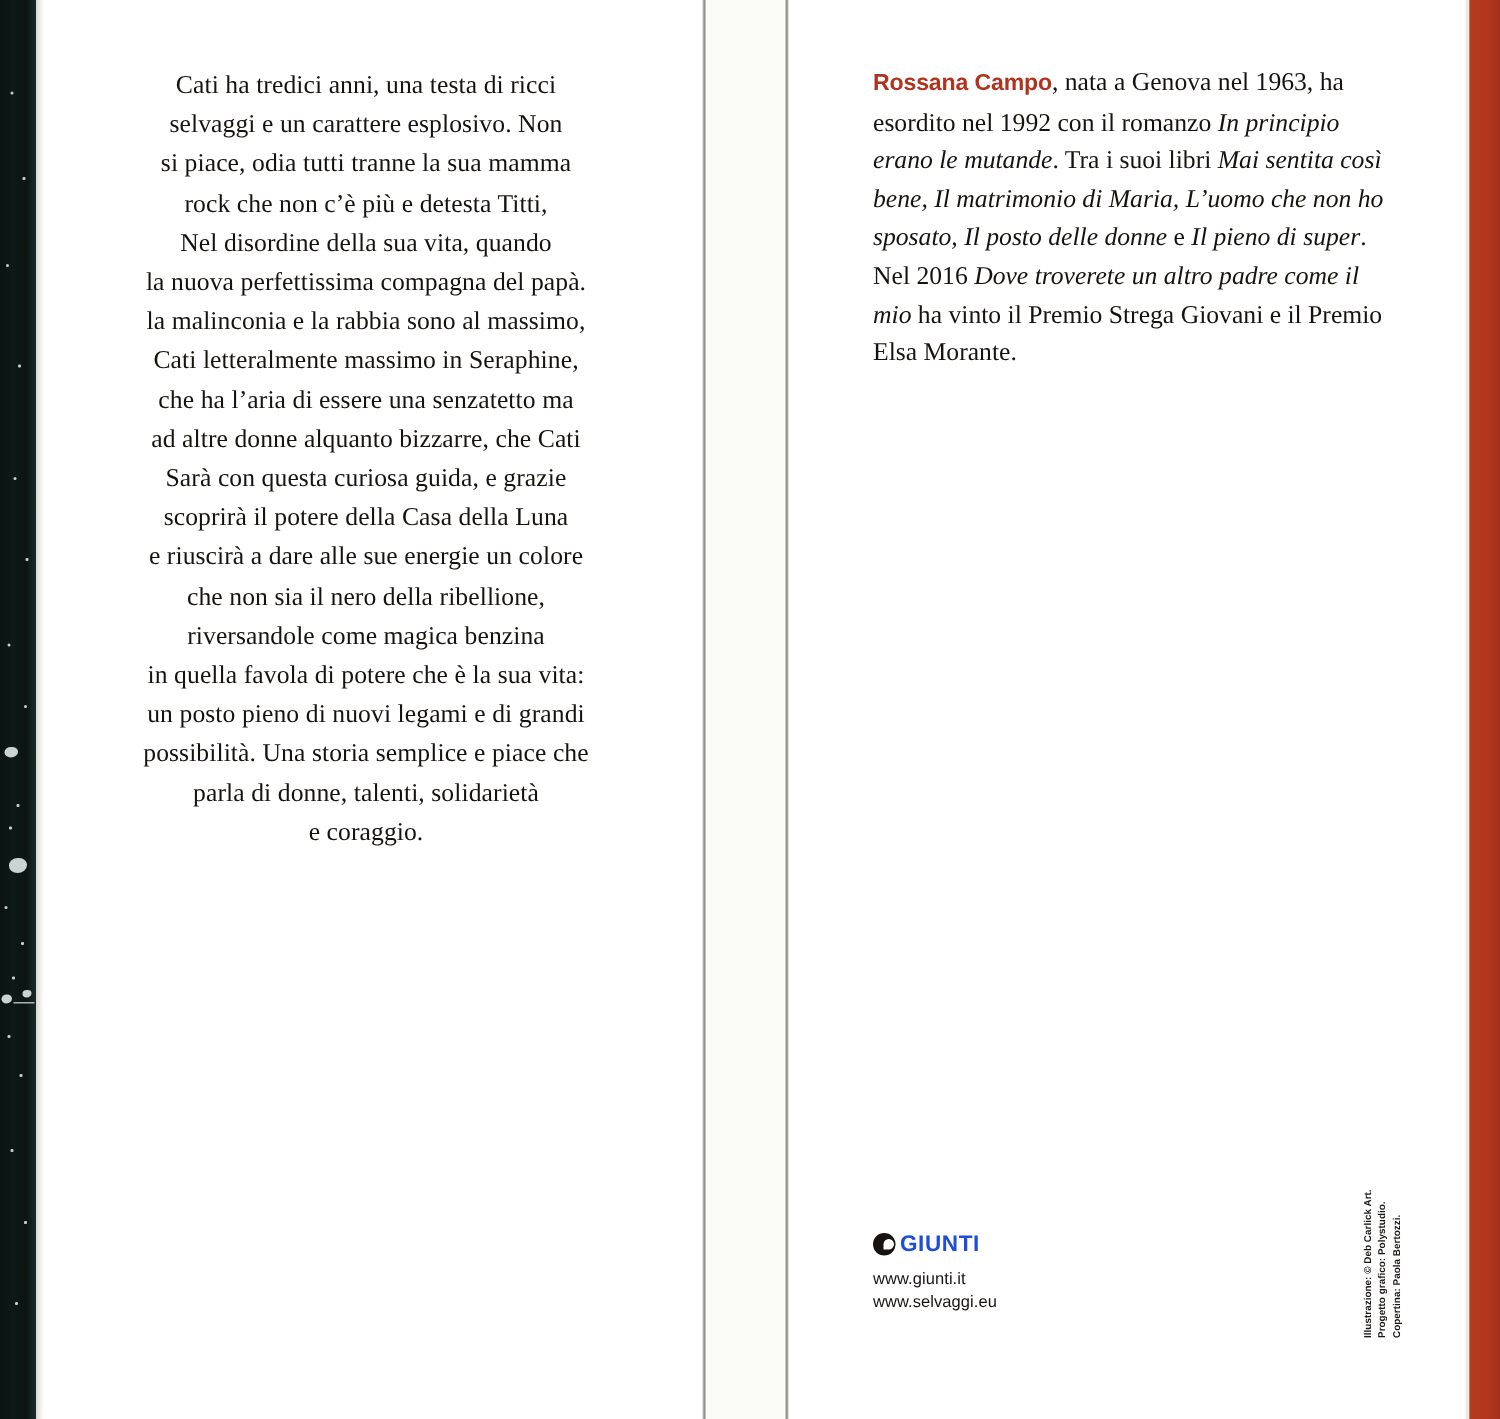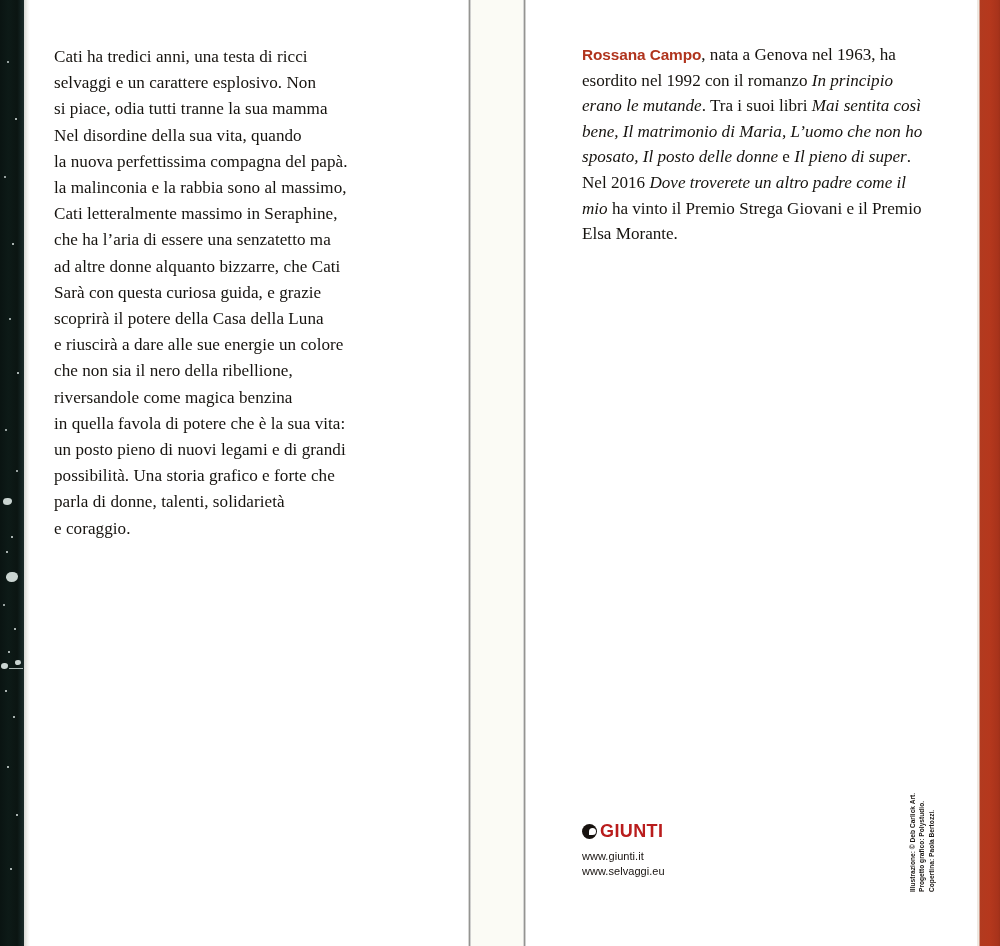--- a/index.html
+++ b/index.html
@@ -67,20 +67,21 @@
   }
 
   
   .back-panel {
     position: absolute;
     left: 30px;
     top: 0;
     width: 438px;
     height: 946px;
     background: #ffffff;
+    text-align: center;
   }
 
   .blurb {
     position: absolute;
     left: 24px;
     top: 44px;
     width: 380px;
     font-size: 17.1px;
     line-height: 26.2px;
     color: #16130f;
@@ -164,24 +165,24 @@
     content: "";
     position: absolute;
     right: 1.5px;
     top: 4px;
     width: 7px;
     height: 7px;
     background: #ffffff;
     border-radius: 50% 50% 50% 0;
   }
   .logo-word {
-    font-size: 18px;
+    font-size: 15px;
     font-weight: bold;
     letter-spacing: 0.4px;
-    color: #b91c1c;
+    color: #1d4ed8;
     line-height: 1;
   }
   .urls {
     font-size: 11px;
     font-weight: normal;
     line-height: 14.6px;
     color: #17120f;
     letter-spacing: 0.05px;
   }
 
@@ -251,34 +252,35 @@
     <span class="speck" style="left:16px; top:814px; width:1.5px;height:1.5px;"></span>
     <span class="speck" style="left:10px; top:868px; width:1.5px;height:1.5px;"></span>
   </div>
   <div class="strip-gutter"></div>
 
   <div class="back-panel">
     <div class="blurb">
       <p>Cati ha tredici anni, una testa di ricci</p>
       <p>selvaggi e un carattere esplosivo. Non</p>
       <p>si piace, odia tutti tranne la sua mamma</p>
+      <p>rock che non c’è più e detesta Titti,</p>
       <p>Nel disordine della sua vita, quando</p>
       <p>la nuova perfettissima compagna del papà.</p>
       <p>la malinconia e la rabbia sono al massimo,</p>
       <p>Cati letteralmente massimo in Seraphine,</p>
       <p>che ha l’aria di essere una senzatetto ma</p>
       <p>ad altre donne alquanto bizzarre, che Cati</p>
       <p>Sarà con questa curiosa guida, e grazie</p>
       <p>scoprirà il potere della Casa della Luna</p>
       <p>e riuscirà a dare alle sue energie un colore</p>
       <p>che non sia il nero della ribellione,</p>
       <p>riversandole come magica benzina</p>
       <p>in quella favola di potere che è la sua vita:</p>
       <p>un posto pieno di nuovi legami e di grandi</p>
-      <p>possibilità. Una storia grafico e forte che</p>
+      <p>possibilità. Una storia semplice e piace che</p>
       <p>parla di donne, talenti, solidarietà</p>
       <p>e coraggio.</p>
     </div>
   </div>
 
   <div class="spine-panel"></div>
   <div class="fold-line fold-left"></div>
   <div class="fold-line fold-right"></div>
 
   <div class="flap-panel">

